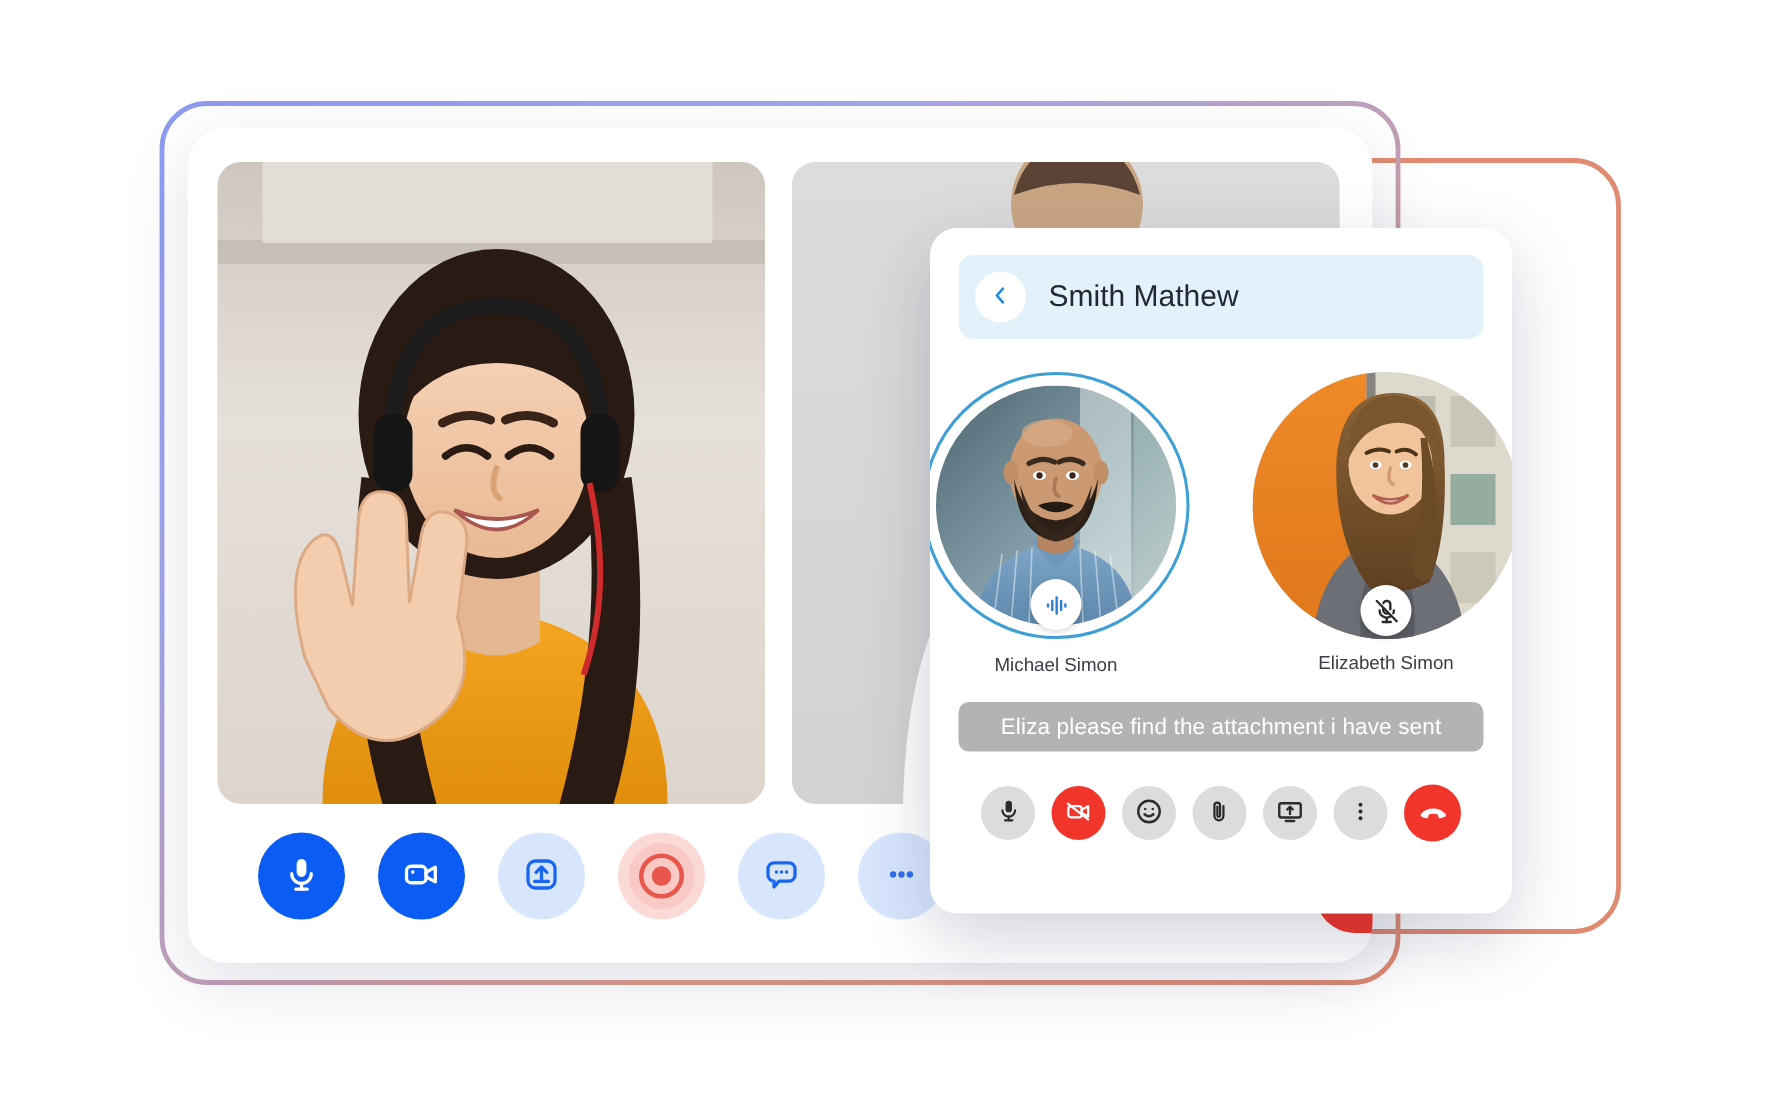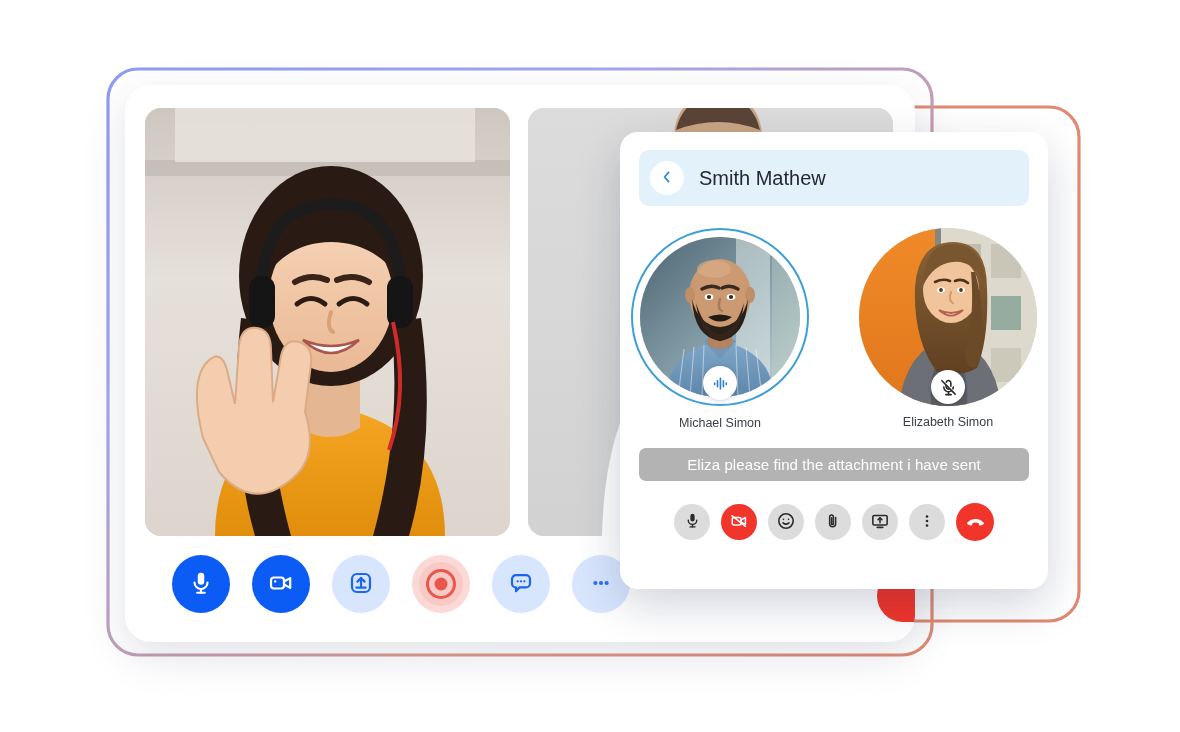--- a/index.html
+++ b/index.html
@@ -79,22 +79,22 @@
     font-size: 16px;
     font-weight: bold;
     letter-spacing: .3px;
     cursor: pointer;
     display:flex; align-items:center; justify-content:center;
   }
 
   
   #chat-panel {
     position: absolute;
-    left: 620px; top: 132px;
-    width: 428px; height: 457px;
+    left: 620px; top: 152px;
+    width: 388px; height: 457px;
     background: #ffffff;
     border-radius: 18px;
     box-shadow: 0 16px 46px rgba(30,40,80,0.20);
     overflow: hidden;
   }
   #chat-header {
     margin: 18px 19px 0 19px;
     height: 56px;
     background: #e3f1fb;
     border-radius: 10px;

